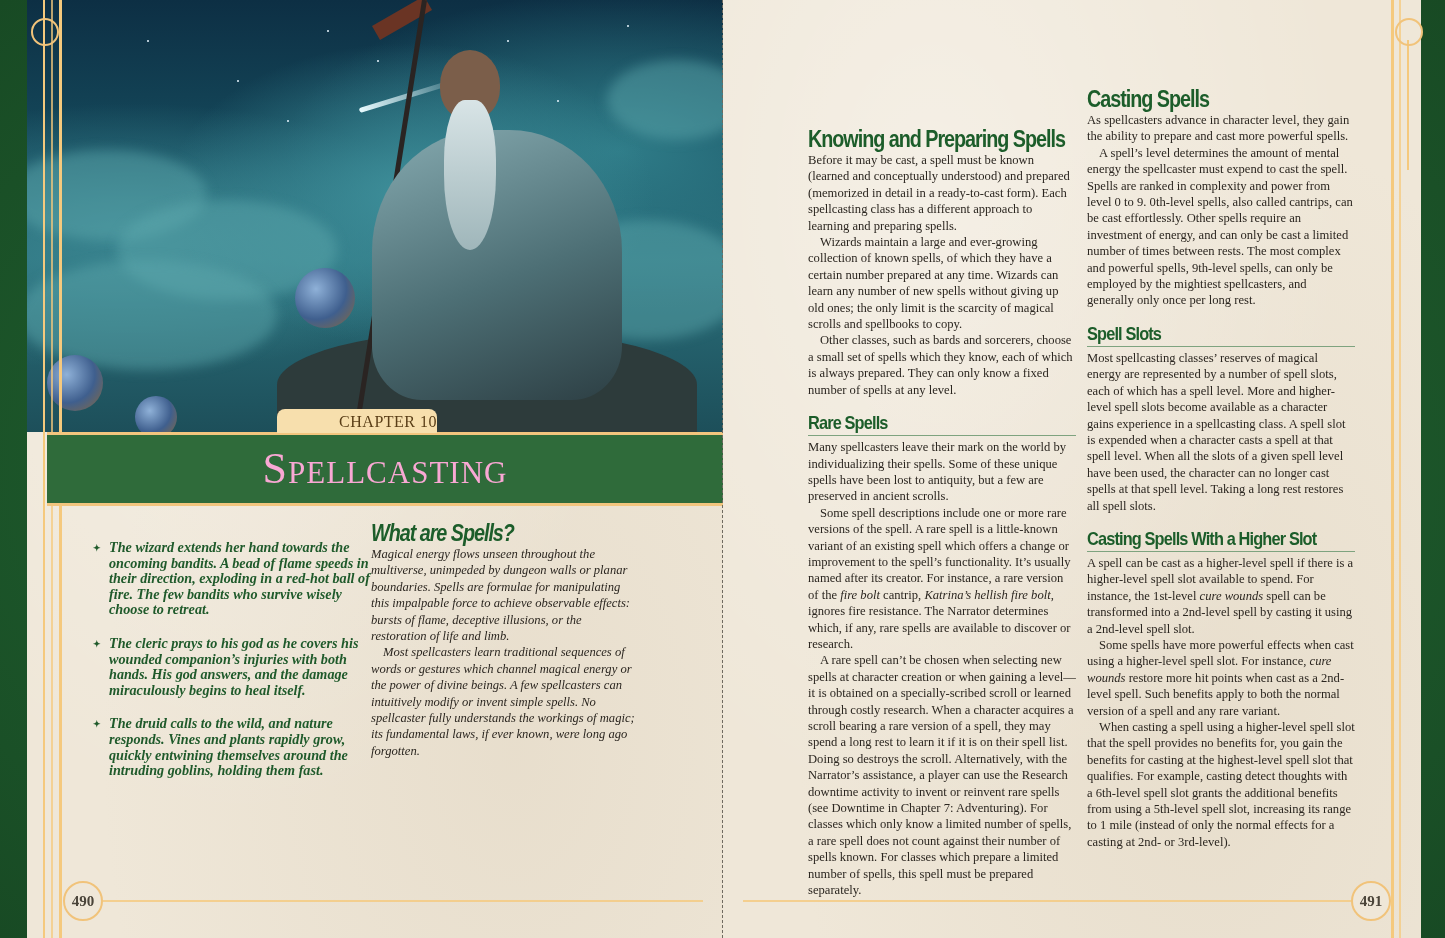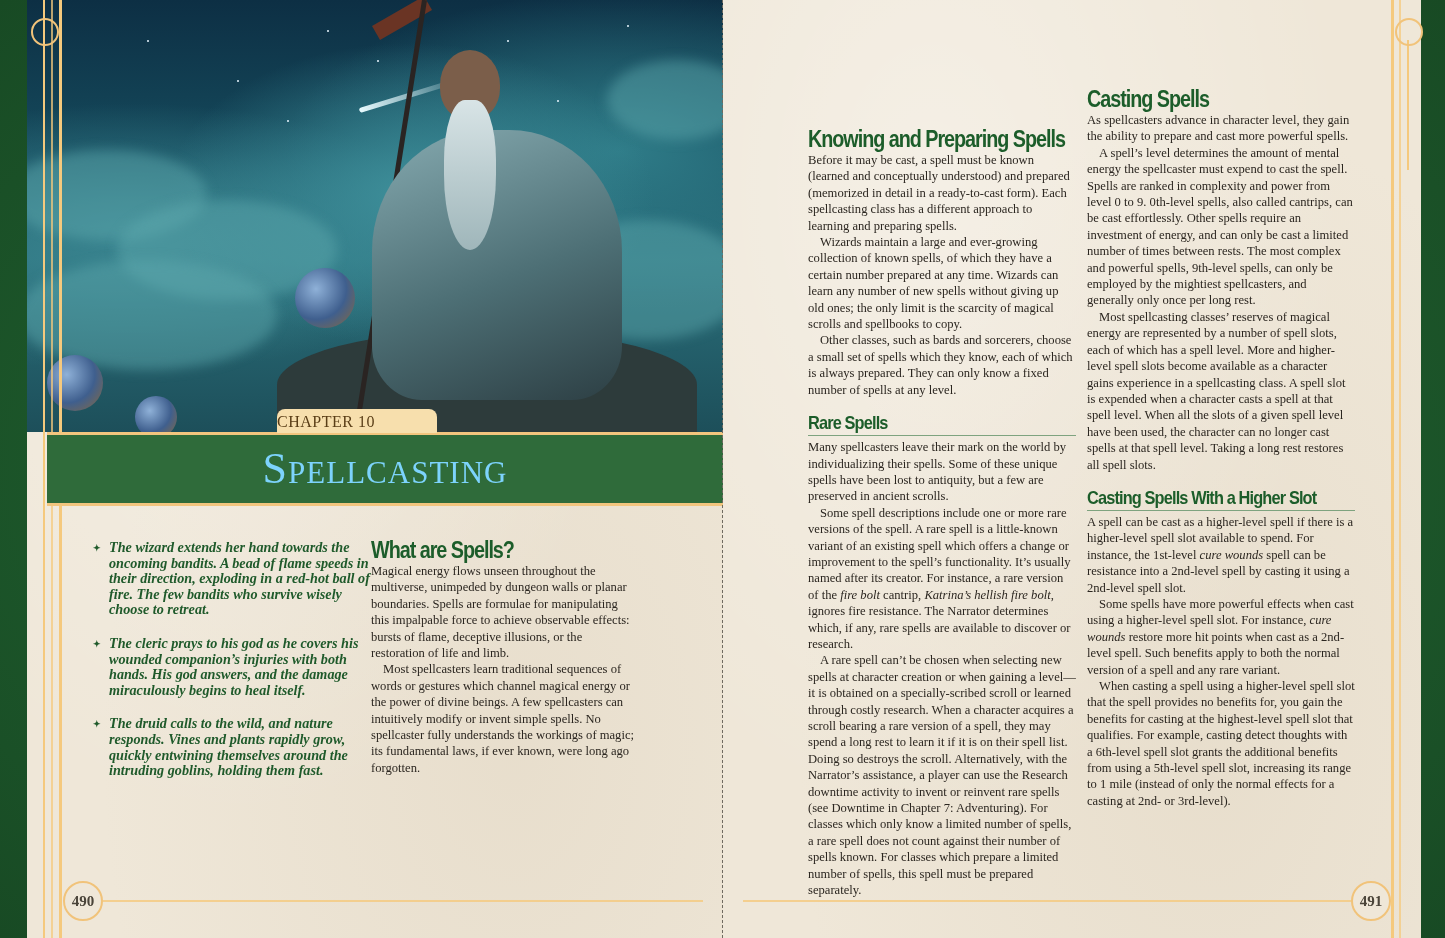--- a/index.html
+++ b/index.html
@@ -42,31 +42,31 @@
   .banner { position: absolute; left: 345px; top: 10px; width: 60px; height: 16px; background: #6a3424; transform: rotate(-30deg); }
   .orb { position: absolute; border-radius: 50%; background: radial-gradient(circle at 35% 35%, #8fb1d8, #3f5f8e 55%, #8a6a3c 100%); }
 
   .frame-line { position: absolute; background: #f5c97d; }
   .frame-circle { position: absolute; border: 2px solid #f1c37a; border-radius: 50%; }
 
   
   .chapter-tab {
     position: absolute; left: 250px; top: 409px; width: 160px; height: 24px;
     background: #f7dfad; border-radius: 8px 8px 0 0;
-    text-align: left; font-size: 16px; line-height: 26px; color: #5a3e17; letter-spacing: 0.5px;
+    text-align: right; font-size: 16px; line-height: 26px; color: #5a3e17; letter-spacing: 0.5px;
     z-index: 3;
   }
   .title-band {
     position: absolute; left: 20px; top: 432px; width: 676px; height: 74px;
     background: #2f6b3a;
     border-top: 3px solid #f2c57e; border-bottom: 3px solid #f2c57e;
     text-align: center; z-index: 2;
   }
   .title-band h1 {
-    font-weight: normal; color: #7dd3fc; font-size: 44px; line-height: 68px;
+    font-weight: normal; color: #f9a8d4; font-size: 44px; line-height: 68px;
     font-variant: small-caps; letter-spacing: 1px;
   }
 
   
   .col { position: absolute; color: #2b2620; font-size: 12.6px; line-height: 16.4px; }
   .col p { text-indent: 0; }
   .col p + p { text-indent: 12px; }
   .heading {
     font-family: "Liberation Sans", "DejaVu Sans", sans-serif;
     font-weight: bold; color: #1c5d2a; font-size: 23px; line-height: 26px;
@@ -140,21 +140,21 @@
       <div class="bullet">
         <span class="bullet-icon">✦</span>
         <span>The cleric prays to his god as he covers his wounded companion’s injuries with both hands. His god answers, and the damage miraculously begins to heal itself.</span>
       </div>
       <div class="bullet">
         <span class="bullet-icon">✦</span>
         <span>The druid calls to the wild, and nature responds. Vines and plants rapidly grow, quickly entwining themselves around the intruding goblins, holding them fast.</span>
       </div>
     </div>
 
-    <div class="col" style="left:344px;top:537px;width:265px;">
+    <div class="col" style="left:344px;top:520px;width:265px;font-style:italic;">
       <div class="heading">What are Spells?</div>
       <p>Magical energy flows unseen throughout the multiverse, unimpeded by dungeon walls or planar boundaries. Spells are formulae for manipulating this impalpable force to achieve observable effects: bursts of flame, deceptive illusions, or the restoration of life and limb.</p>
       <p>Most spellcasters learn traditional sequences of words or gestures which channel magical energy or the power of divine beings. A few spellcasters can intuitively modify or invent simple spells. No spellcaster fully understands the workings of magic; its fundamental laws, if ever known, were long ago forgotten.</p>
     </div>
 
     <div class="page-num-wrap" style="left:36px;top:881px;">490</div>
     <div class="frame-line" style="left:76px;top:900px;width:600px;height:2px;opacity:.8"></div>
   </div>
 
   <div class="gutter"></div>
@@ -173,26 +173,29 @@
       <p>Many spellcasters leave their mark on the world by individualizing their spells. Some of these unique spells have been lost to antiquity, but a few are preserved in ancient scrolls.</p>
       <p><span>Some spell descriptions include one or more rare versions of the spell. A rare spell is a little-known variant of an existing spell which offers a change or improvement to the spell’s functionality. It’s usually named after its creator. For instance, a rare version of the </span><em>fire bolt</em><span> cantrip, </span><em>Katrina’s hellish fire bolt</em><span>, ignores fire resistance. The Narrator determines which, if any, rare spells are available to discover or research.</span></p>
       <p>A rare spell can’t be chosen when selecting new spells at character creation or when gaining a level—it is obtained on a specially-scribed scroll or learned through costly research. When a character acquires a scroll bearing a rare version of a spell, they may spend a long rest to learn it if it is on their spell list. Doing so destroys the scroll. Alternatively, with the Narrator’s assistance, a player can use the Research downtime activity to invent or reinvent rare spells (see Downtime in Chapter 7: Adventuring). For classes which only know a limited number of spells, a rare spell does not count against their number of spells known. For classes which prepare a limited number of spells, this spell must be prepared separately.</p>
     </div>
 
     <div class="col" style="left:364px;top:86px;width:268px;">
       <div class="heading">Casting Spells</div>
       <p>As spellcasters advance in character level, they gain the ability to prepare and cast more powerful spells.</p>
       <p>A spell’s level determines the amount of mental energy the spellcaster must expend to cast the spell. Spells are ranked in complexity and power from level 0 to 9. 0th-level spells, also called cantrips, can be cast effortlessly. Other spells require an investment of energy, and can only be cast a limited number of times between rests. The most complex and powerful spells, 9th-level spells, can only be employed by the mightiest spellcasters, and generally only once per long rest.</p>
 
+      <div class="subhead-wrap">
+        <span class="subheading">Spell Slots</span>
+      </div>
       <p>Most spellcasting classes’ reserves of magical energy are represented by a number of spell slots, each of which has a spell level. More and higher-level spell slots become available as a character gains experience in a spellcasting class. A spell slot is expended when a character casts a spell at that spell level. When all the slots of a given spell level have been used, the character can no longer cast spells at that spell level. Taking a long rest restores all spell slots.</p>
 
       <div class="subhead-wrap">
         <span class="subheading">Casting Spells With a Higher Slot</span>
       </div>
-      <p><span>A spell can be cast as a higher-level spell if there is a higher-level spell slot available to spend. For instance, the 1st-level </span><em>cure wounds</em><span> spell can be resistance into a 2nd-level spell by casting it using a 2nd-level spell slot.</span></p>
+      <p><span>A spell can be cast as a higher-level spell if there is a higher-level spell slot available to spend. For instance, the 1st-level </span><em>cure wounds</em><span> spell can be transformed into a 2nd-level spell by casting it using a 2nd-level spell slot.</span></p>
       <p><span>Some spells have more powerful effects when cast using a higher-level spell slot. For instance, </span><em>cure wounds</em><span> restore more hit points when cast as a 2nd-level spell. Such benefits apply to both the normal version of a spell and any rare variant.</span></p>
       <p>When casting a spell using a higher-level spell slot that the spell provides no benefits for, you gain the benefits for casting at the highest-level spell slot that qualifies. For example, casting detect thoughts with a 6th-level spell slot grants the additional benefits from using a 5th-level spell slot, increasing its range to 1 mile (instead of only the normal effects for a casting at 2nd- or 3rd-level).</p>
     </div>
 
     <div class="frame-line" style="left:668px;top:0;width:3px;height:938px;"></div>
     <div class="frame-line" style="left:676px;top:0;width:2px;height:938px;opacity:.75"></div>
     <div class="frame-line" style="left:684px;top:40px;width:2px;height:130px;"></div>
     <div class="frame-circle" style="left:672px;top:18px;width:28px;height:28px;"></div>
 
     <div class="frame-line" style="left:20px;top:900px;width:608px;height:2px;opacity:.8"></div>

